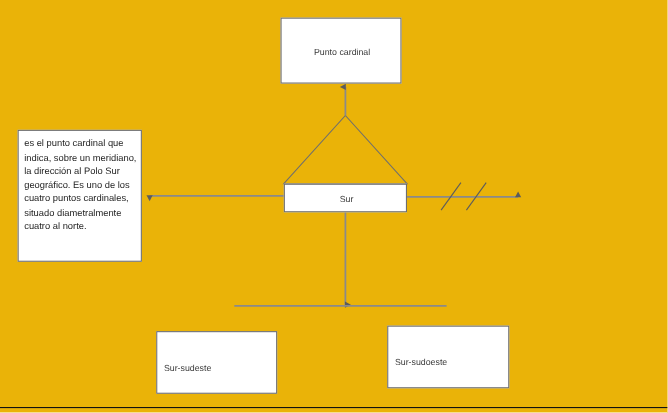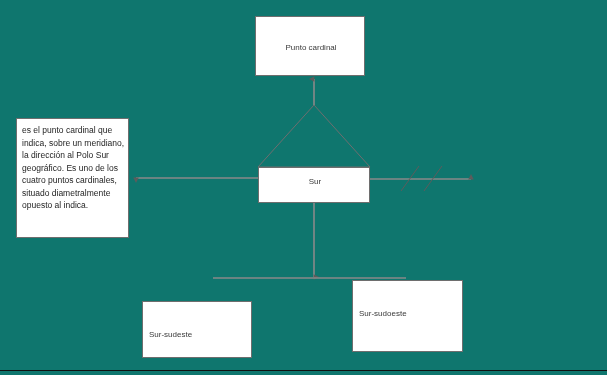--- a/index.html
+++ b/index.html
@@ -4,21 +4,21 @@
 <style>
   html, body {
     margin: 0;
     padding: 0;
     background: #ffffff;
   }
   #canvas {
     position: relative;
     width: 607px;
     height: 375px;
-    background: #0f766e;
+    background: #eab308;
     font-family: "Liberation Sans", sans-serif;
     overflow: hidden;
   }
   svg.layer {
     position: absolute;
     left: 0;
     top: 0;
     width: 607px;
     height: 375px;
     pointer-events: none;
@@ -51,21 +51,21 @@
     display: flex;
     align-items: center;
     justify-content: center;
     text-align: center;
   }
   
   #sur-node {
     left: 258px;
     top: 167px;
     width: 112px;
-    height: 36px;
+    height: 26px;
   }
   #sur-node .node-label {
     left: 0;
     top: 0;
     width: 112px;
     height: 26px;
     display: flex;
     align-items: center;
     justify-content: center;
     text-align: center;
@@ -109,23 +109,23 @@
     margin-top: 12px;
   }
   #sse-node .node-label {
     left: 6px;
     top: 27px;
     font-size: 8px;
   }
   
   #ssw-node {
     left: 352px;
-    top: 280px;
+    top: 296px;
     width: 111px;
-    height: 72px;
+    height: 57px;
   }
   #ssw-node .node-label {
     left: 6px;
     top: 27px;
     font-size: 8px;
   }
   .footer-rule {
     position: absolute;
     left: 0;
     top: 370px;
@@ -173,21 +173,21 @@
 
   <div class="node" id="top-node">
     <div class="node-label">Punto cardinal</div>
   </div>
 
   <div class="node" id="sur-node">
     <div class="node-label">Sur</div>
   </div>
 
   <div class="node" id="desc-node">
-    <div class="node-label">es el punto cardinal que indica, sobre un meridiano, la dirección al Polo Sur geográfico. Es uno de los cuatro puntos cardinales, situado diametralmente opuesto al indica.</div>
+    <div class="node-label">es el punto cardinal que indica, sobre un meridiano, la dirección al Polo Sur geográfico. Es uno de los cuatro puntos cardinales, situado diametralmente cuatro al norte.</div>
   </div>
 
 
   <div class="node" id="sse-node">
     <div class="node-label">Sur-sudeste</div>
   </div>
 
   <div class="node" id="ssw-node">
     <div class="node-label">Sur-sudoeste</div>
   </div>

